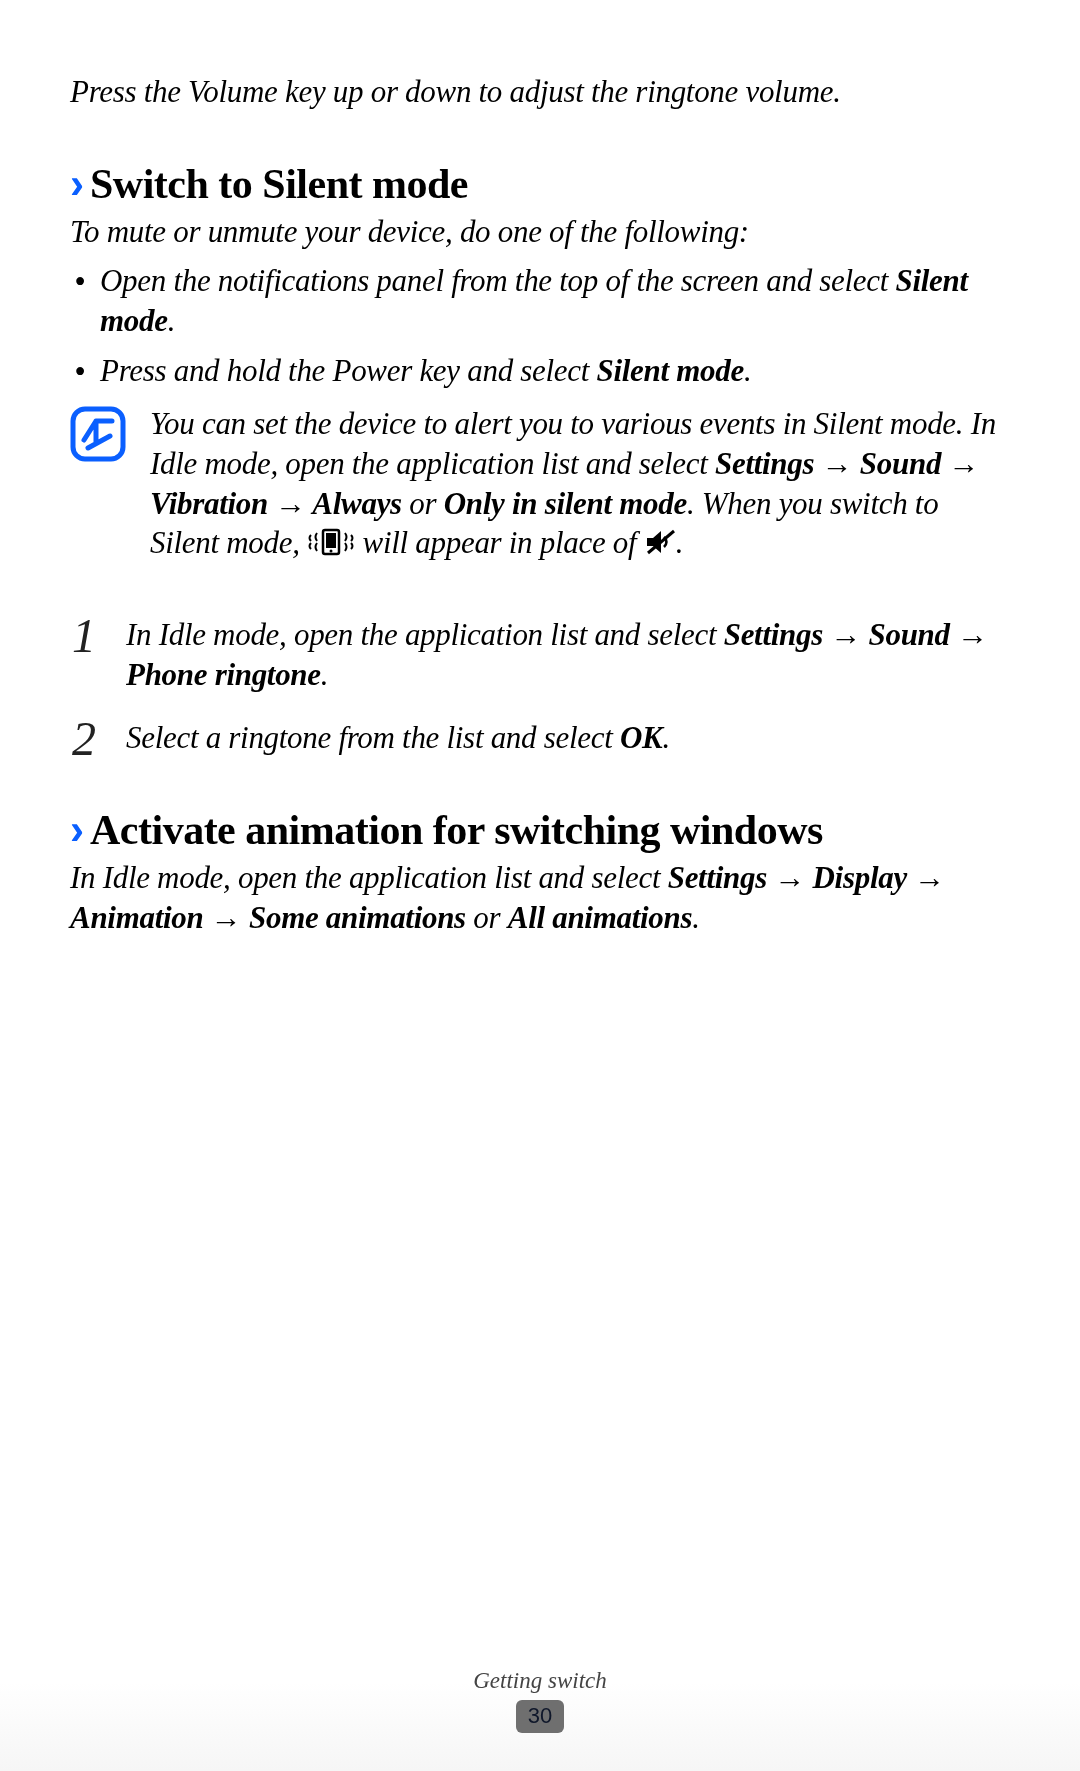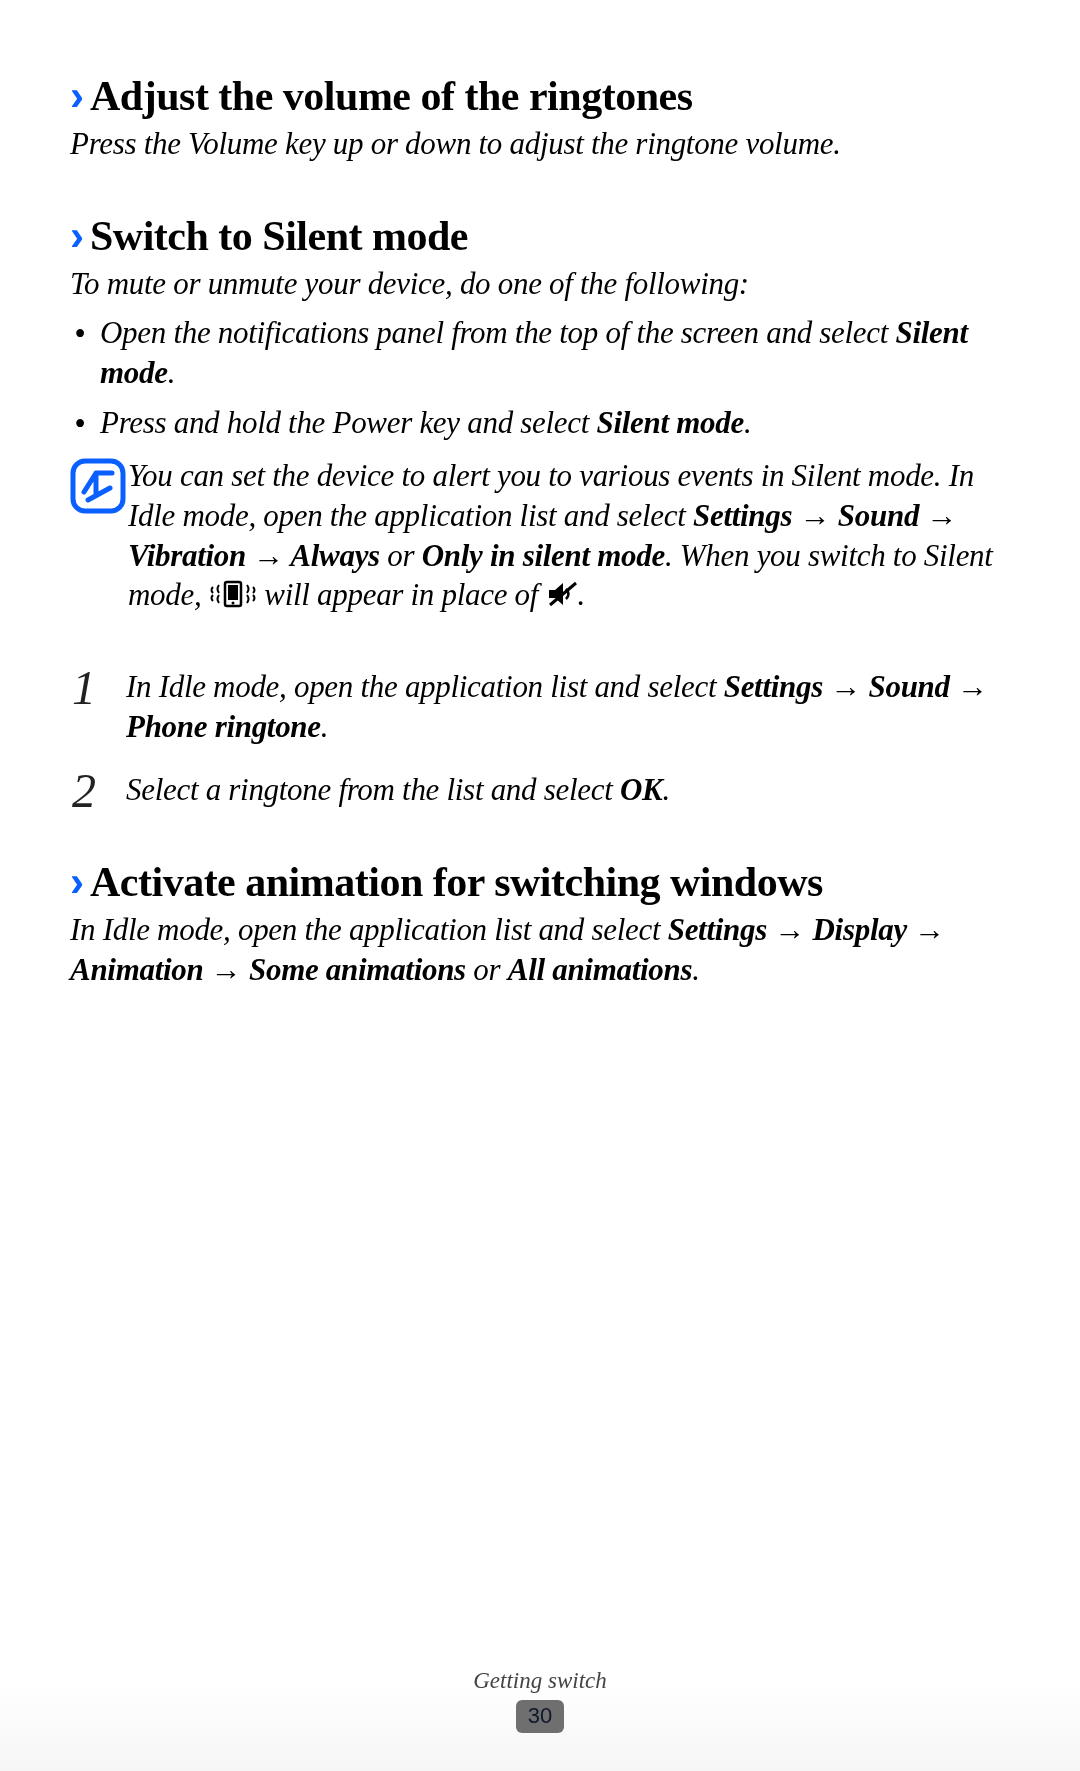--- a/index.html
+++ b/index.html
@@ -64,21 +64,21 @@
   .arrow { font-family: Arial, sans-serif; }
 
   .inline-icon {
     display: inline-block;
     vertical-align: -4px;
   }
 
   .note-row {
     display: flex;
     align-items: flex-start;
-    gap: 2px;
+    gap: 24px;
     margin-top: 14px;
   }
   .note-icon {
     flex: 0 0 auto;
     margin-top: 2px;
   }
 
   ol.steps {
     list-style: none;
     padding: 0;
@@ -125,23 +125,20 @@
     padding: 5px 12px 6px;
     border-radius: 6px;
   }
 </style>
 </head>
 <body>
 
 <div class="page">
 
   <div class="block">
-    <h2 class="sect">
-      <span class="chev">›</span><span>Adjust the volume of the ringtones</span>
-    </h2>
     <p class="body">Press the Volume key up or down to adjust the ringtone volume.</p>
   </div>
 
   <div class="block">
     <h2 class="sect">
       <span class="chev">›</span><span>Switch to Silent mode</span>
     </h2>
     <p class="body">To mute or unmute your device, do one of the following:</p>
 
     <ul class="bullets">

